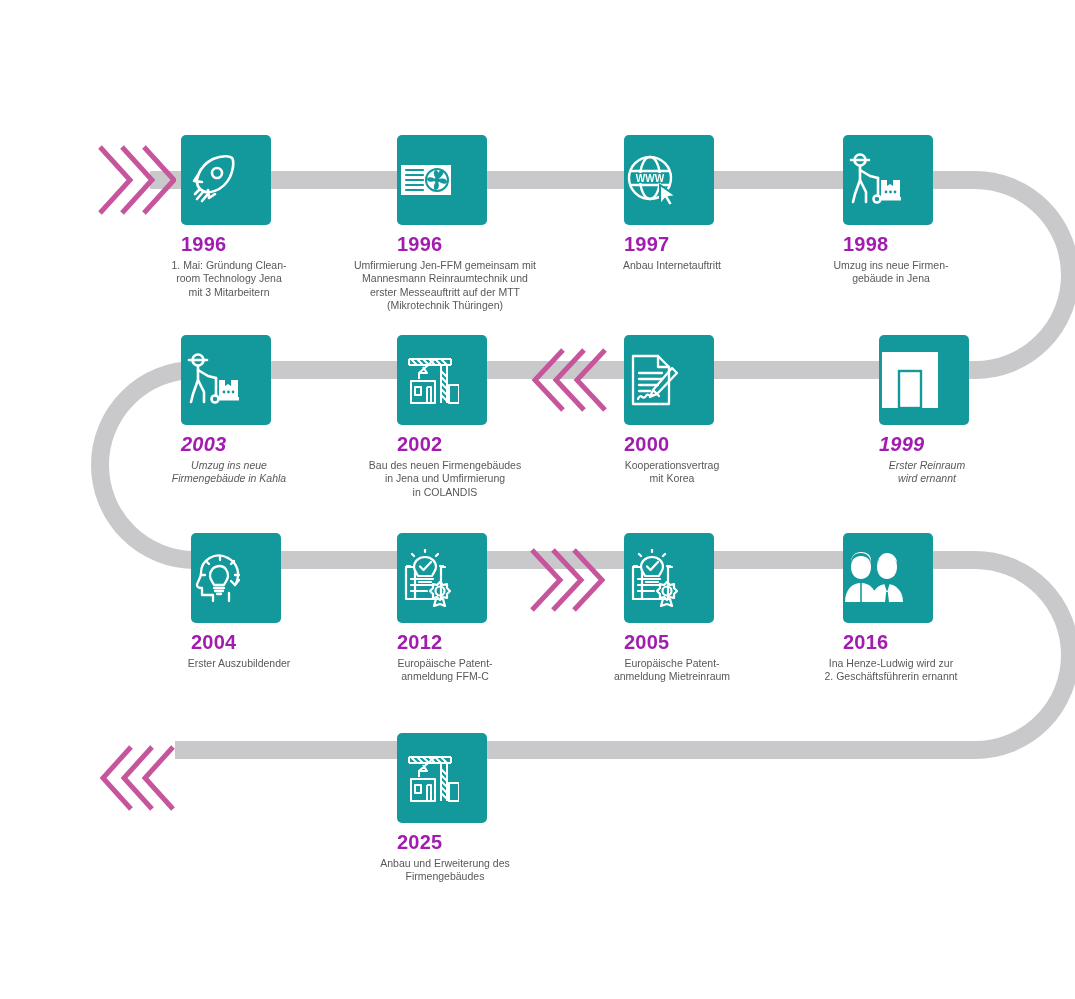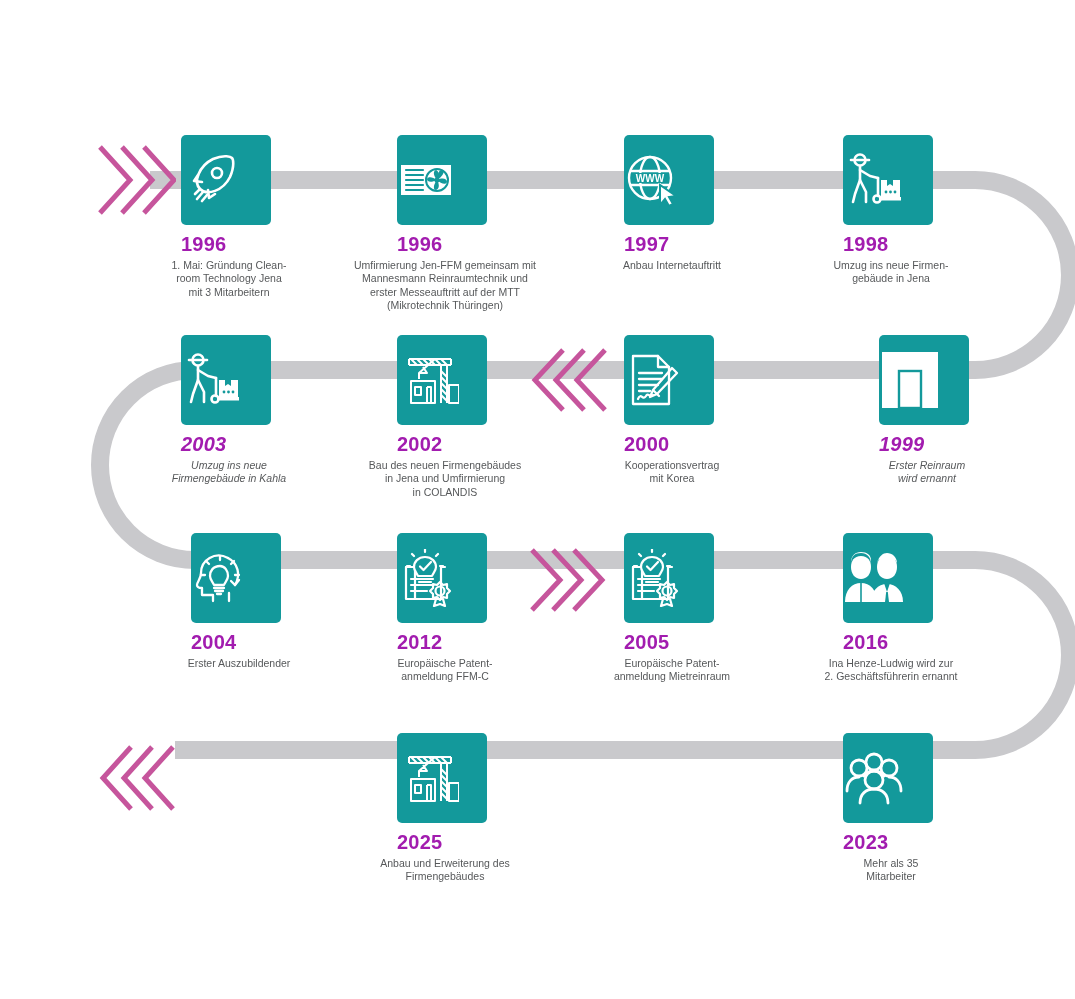--- a/index.html
+++ b/index.html
@@ -366,33 +366,14 @@
           <path d="M52 34 L52 52 L62 52 L62 34 Z"></path>
         </g>
       </svg>
     </div>
     <div class="year">2025</div>
     <div class="desc">Anbau und Erweiterung des
 Firmengebäudes</div>
   </div>
 
 
-  <div class="node" style="left:843px;top:733px;">
-    <div class="tile">
-      <svg width="62" height="54" viewBox="0 0 62 54">
-        <g fill="none" stroke="#fff" stroke-width="2.8" stroke-linecap="round" stroke-linejoin="round">
-          <circle cx="31" cy="29" r="9"></circle>
-          <path d="M17 52 C17 43 23 38 31 38 C39 38 45 43 45 52"></path>
-          <circle cx="16" cy="17" r="8"></circle>
-          <path d="M4 40 C4 31 9 26 16 26"></path>
-          <circle cx="46" cy="17" r="8"></circle>
-          <path d="M58 40 C58 31 53 26 46 26"></path>
-          <circle cx="31" cy="11" r="8"></circle>
-          <path d="M21 25 C23 22 27 20 31 20 C35 20 39 22 41 25"></path>
-        </g>
-      </svg>
-    </div>
-    <div class="year">2023</div>
-    <div class="desc">Mehr als 35
-Mitarbeiter</div>
-  </div>
 
 </div>
 
 </body></html>

